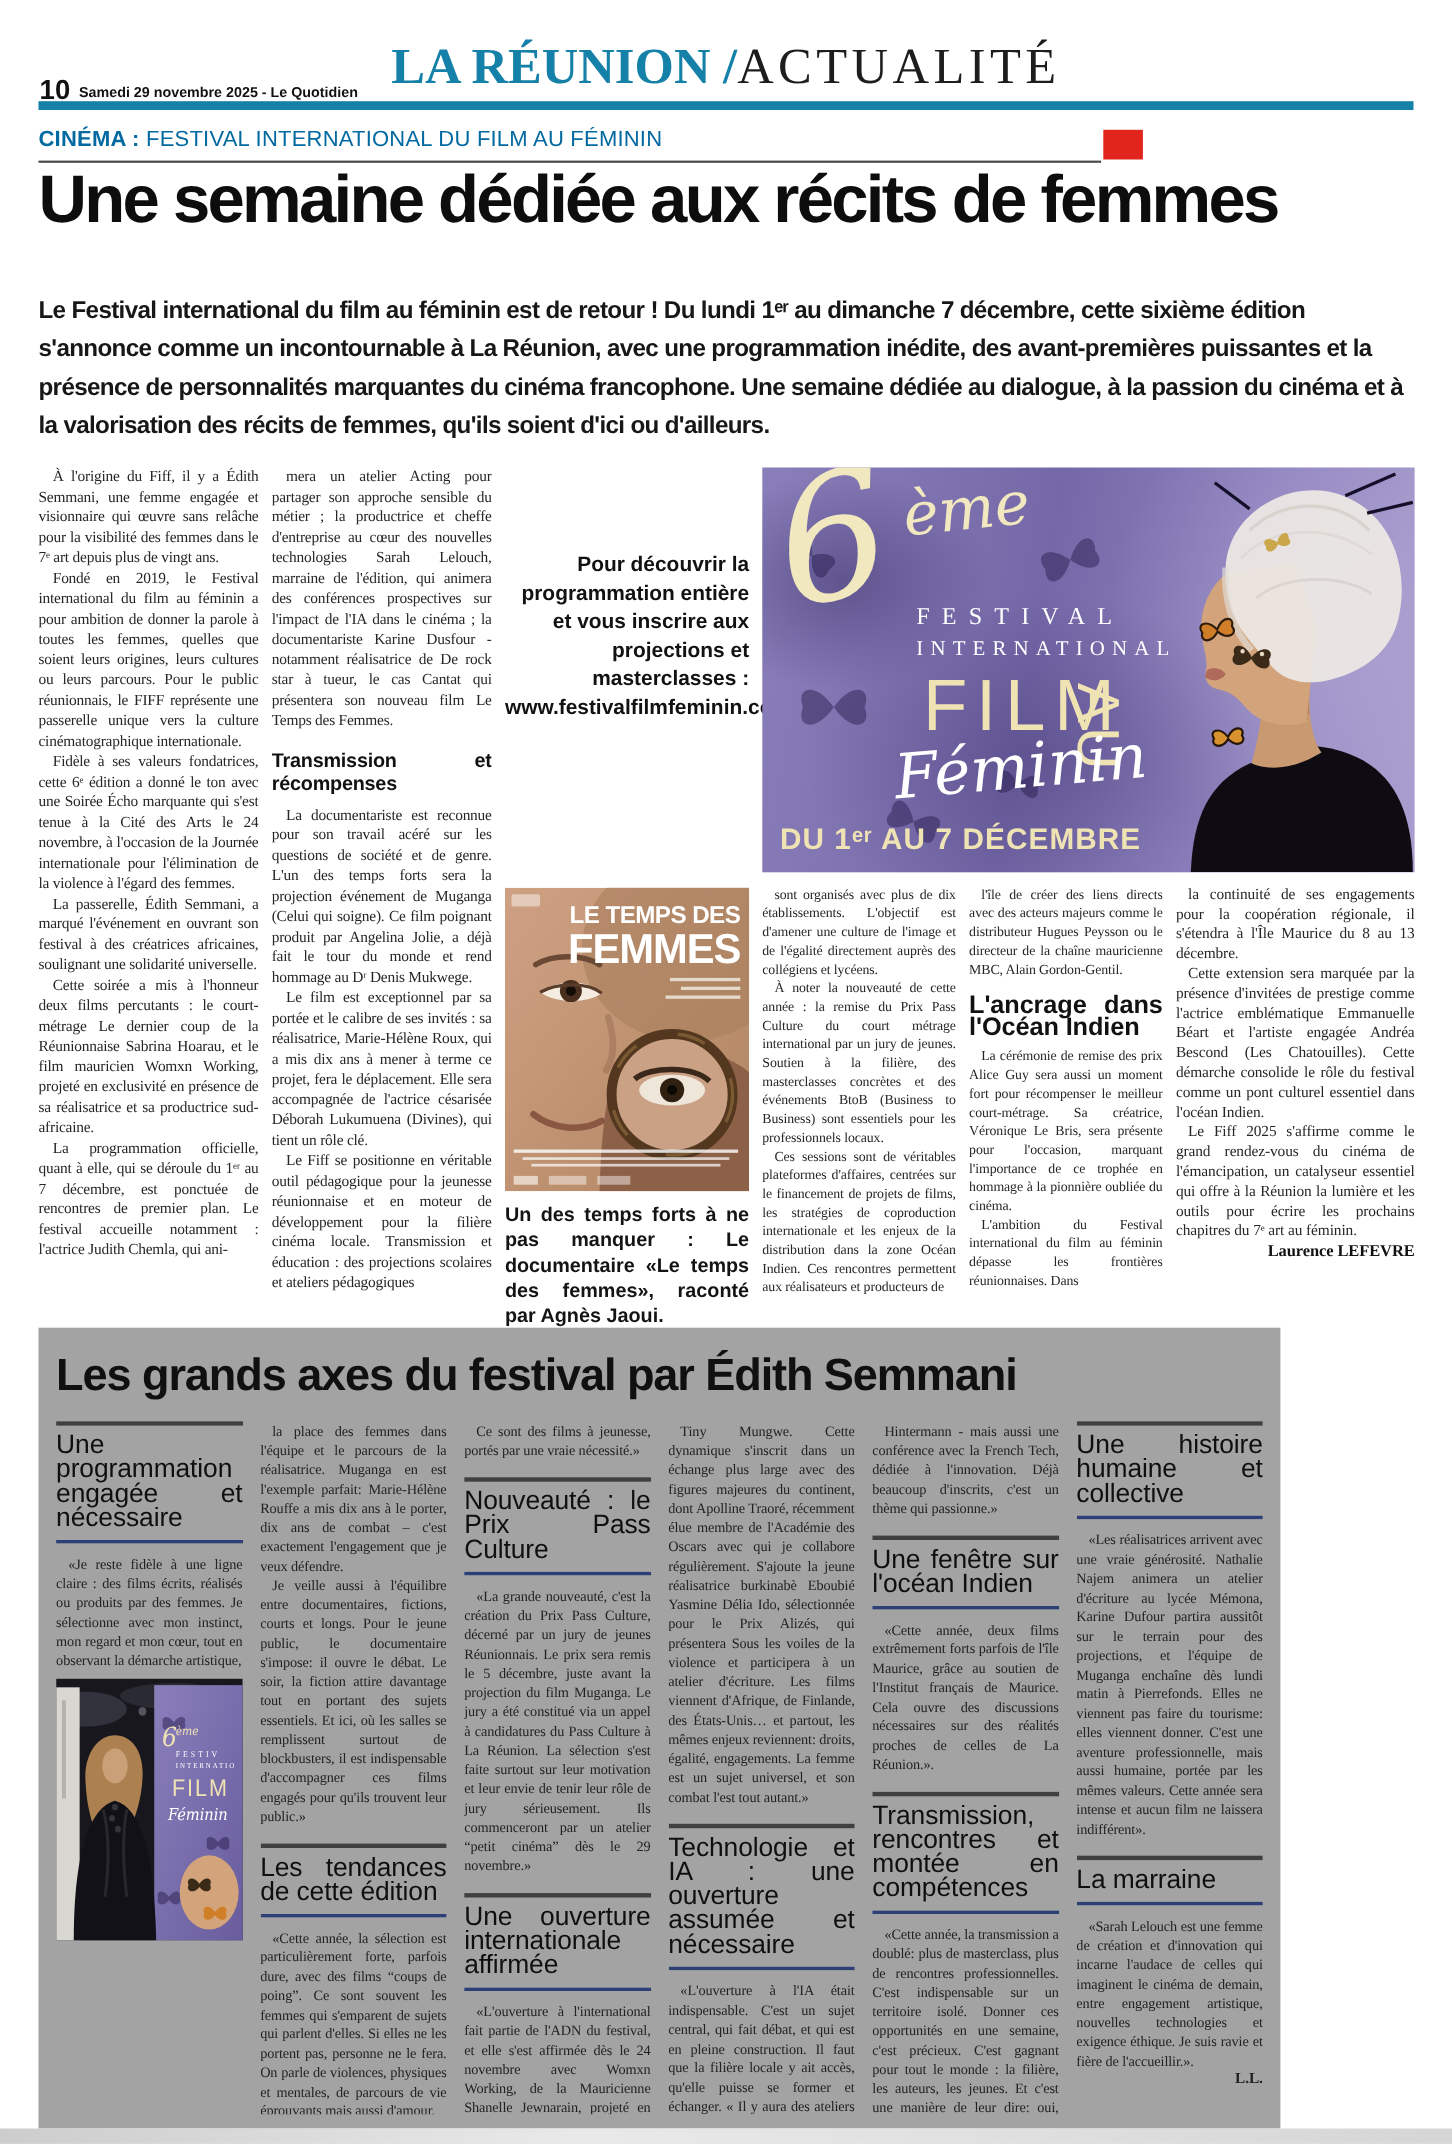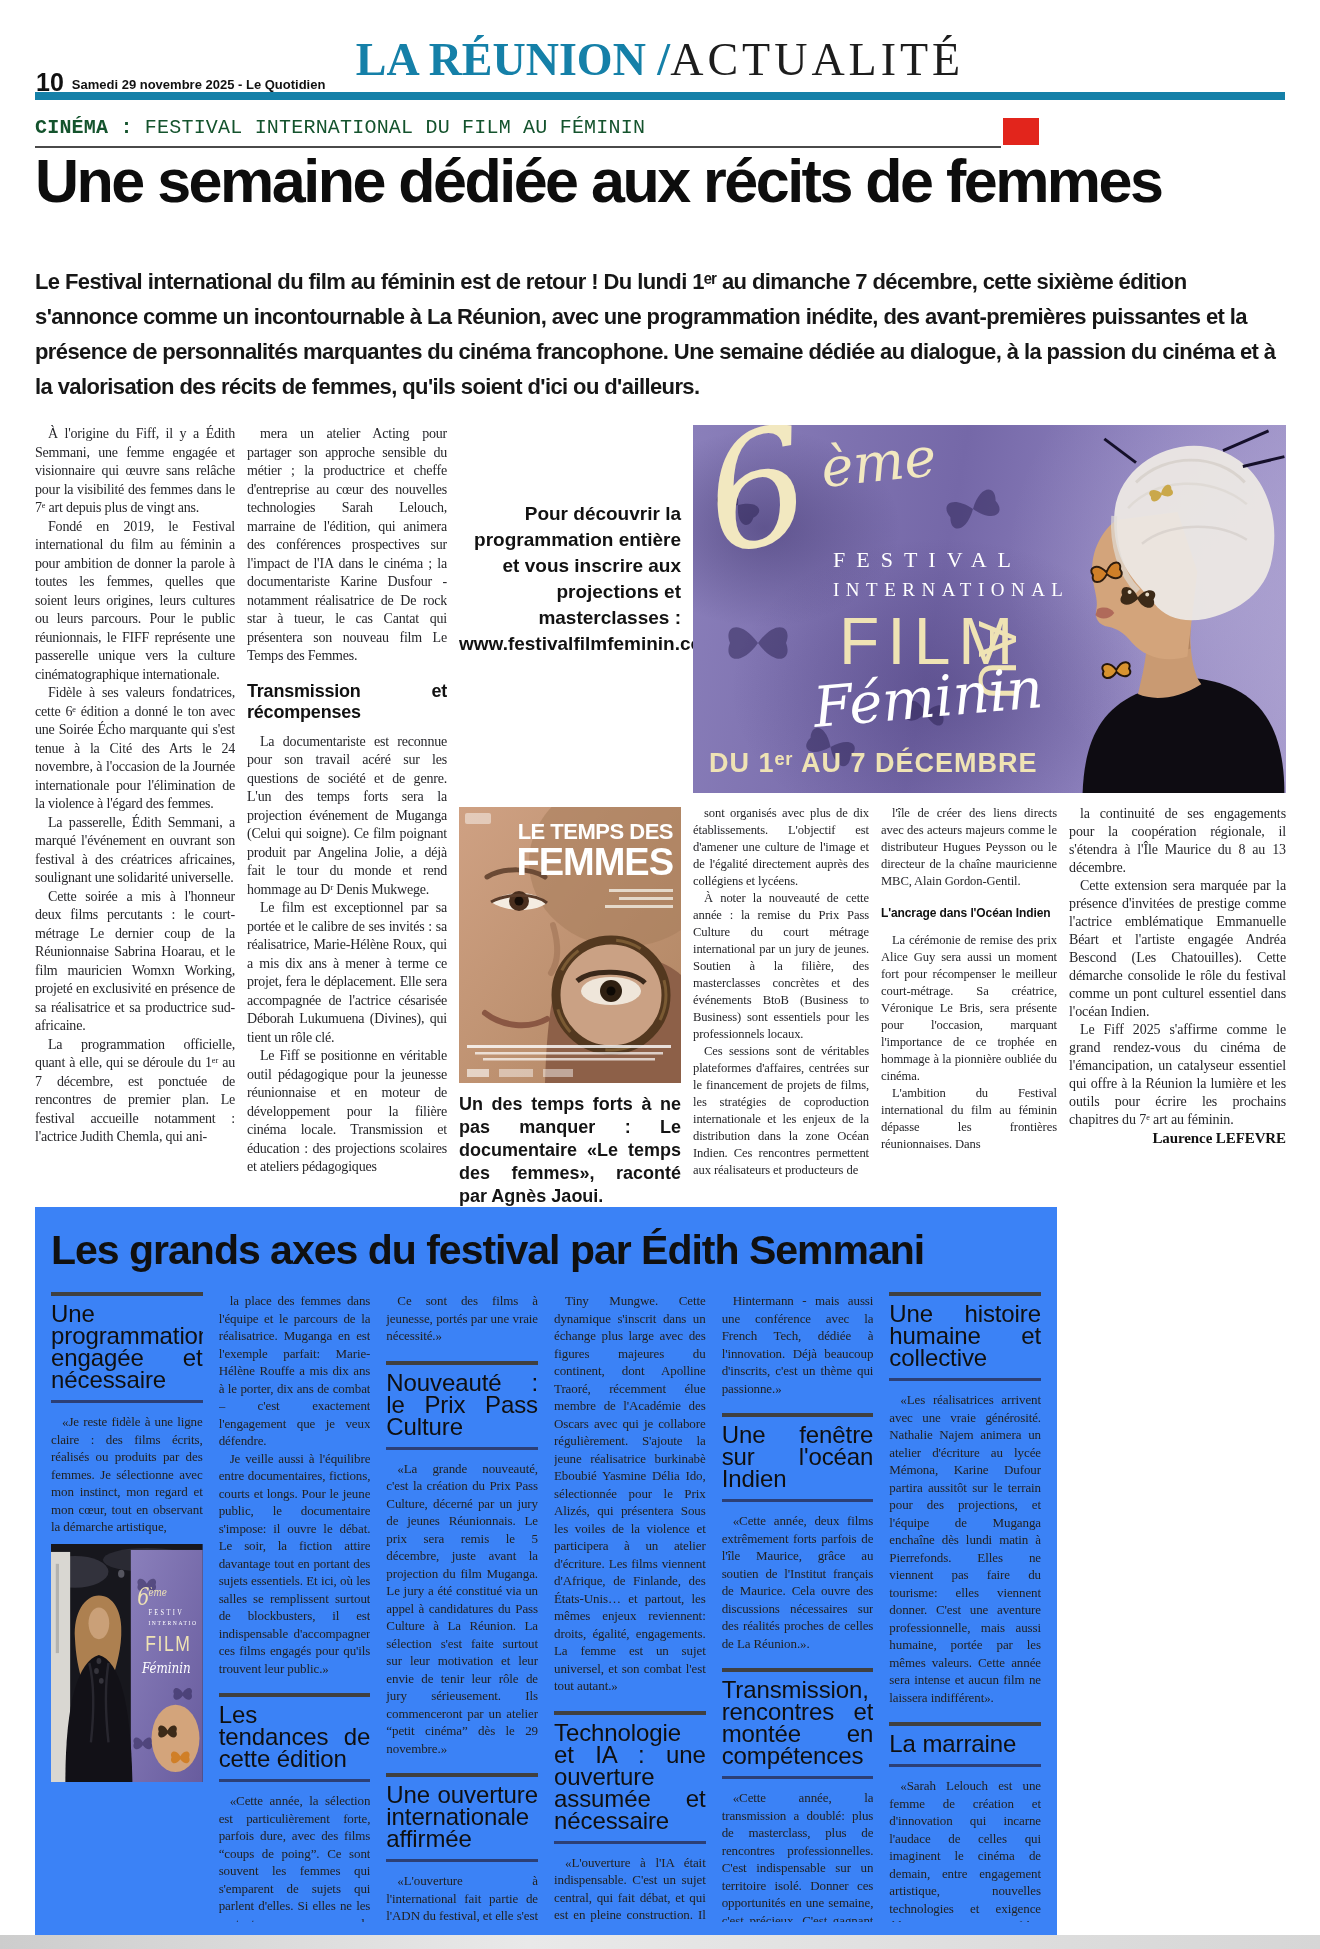--- a/index.html
+++ b/index.html
@@ -11,22 +11,22 @@
             font-family:"Liberation Serif",serif;font-size:46px;line-height:52px;}
   .masthead .region{color:#1580a8;font-weight:bold;}
   .masthead .section{color:#1d1d1d;font-weight:400;letter-spacing:4px;text-align:right;}
   .folio{position:absolute;top:68px;left:36px;font-family:"Liberation Sans",sans-serif;color:#111;}
   .folio .num{font-size:25px;font-weight:bold;vertical-align:-2px;}
   .folio .date{font-size:13px;font-weight:bold;margin-left:8px;}
   .blue-bar{position:absolute;top:92px;left:35px;width:1250px;height:8px;background:#1580a8;}
 
   
   .kicker{position:absolute;top:116px;left:35px;width:966px;padding-bottom:7px;
-          border-bottom:2px solid #4a4a4a;font-family:Liberation Mono, monospace;
-          font-size:20px;color:#14532d;letter-spacing:0.2px;}
+          border-bottom:2px solid #4a4a4a;font-family:Liberation Sans, sans-serif;
+          font-size:20px;color:#0369a1;letter-spacing:0.2px;}
   .kicker .k-label{font-weight:bold;}
   .kicker-red{position:absolute;top:118px;left:1003px;width:36px;height:27px;background:#e2251c;}
 
   
   .headline{position:absolute;top:146px;left:35px;width:1260px;margin:0;
             font-family:"Liberation Sans",sans-serif;font-weight:bold;color:#0d0d0d;
             font-size:61px;letter-spacing:-2.5px;white-space:nowrap;}
   .lead{position:absolute;top:264px;left:35px;width:1252px;margin:0;
         font-family:"Liberation Sans",sans-serif;font-weight:bold;color:#171717;
         font-size:22px;line-height:35px;letter-spacing:-0.6px;text-align:left;}
@@ -72,28 +72,28 @@
   .pdates{position:absolute;left:16px;bottom:14px;font-family:"Liberation Sans",sans-serif;
           font-weight:bold;font-size:27px;letter-spacing:1px;color:#efe3b4;}
   .woman{position:absolute;right:0;top:0;height:368px;width:300px;}
 
   
   .bottom-cols{margin-top:12px;display:grid;grid-template-columns:176px 176px 217px;column-gap:12px;
                height:390px;}
   .bcol{overflow:hidden;font-size:12.6px;line-height:17px;letter-spacing:-0.1px;
         text-align:justify;color:#26262a;}
   .bcol p{margin:0;text-indent:11px;}
-  .bcol .subhead{font-size:12px;line-height:20px;margin:13px 0 9px;}
+  .bcol .subhead{font-size:23px;line-height:20px;margin:13px 0 9px;}
   .bcol-wide{font-size:14px;line-height:18px;}
   .sig{margin-top:6px;text-align:right;font-weight:bold;font-size:15px;text-indent:0 !important;
        font-family:"Liberation Serif",serif;color:#111;}
 
   
-  .box{position:absolute;top:1207px;left:35px;width:1022px;height:728px;
-       background:#3b82f6;box-sizing:border-box;padding:16px 16px 0 16px;}
+  .box{position:absolute;top:1207px;left:35px;width:1129px;height:728px;
+       background:#a3a3a3;box-sizing:border-box;padding:16px 16px 0 16px;}
   .box-title{margin:4px 0 18px;font-family:"Liberation Sans",sans-serif;font-weight:bold;
              color:#101010;font-size:41px;letter-spacing:-1px;}
   .box-cols{display:grid;grid-template-columns:repeat(6,1fr);column-gap:16px;height:630px;}
   .xcol{overflow:hidden;font-size:13px;line-height:17.5px;letter-spacing:-0.1px;
         text-align:justify;color:#222;}
   .xcol p{margin:0;text-indent:11px;}
   .bh{font-family:"Liberation Sans",sans-serif;font-weight:normal;color:#0f0f0f;
       font-size:24px;line-height:22px;border-top:4px solid #404040;border-bottom:3px solid #2c3f76;
       padding:7px 0 9px;margin:0 0 10px;text-indent:0 !important;}
   .bh.later{margin-top:16px;}

